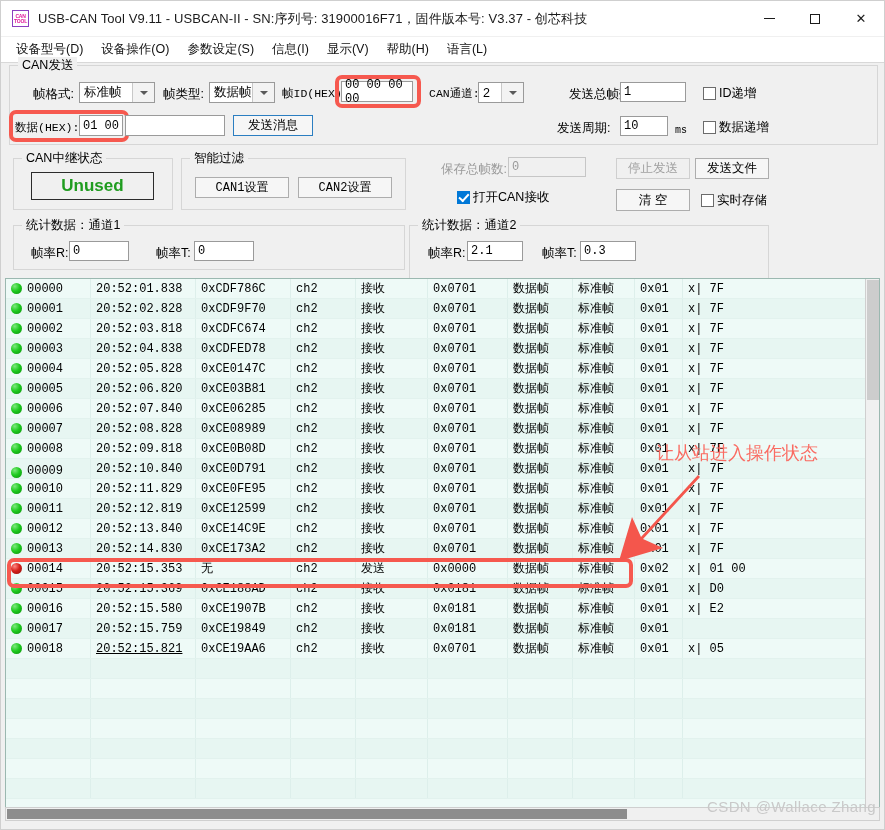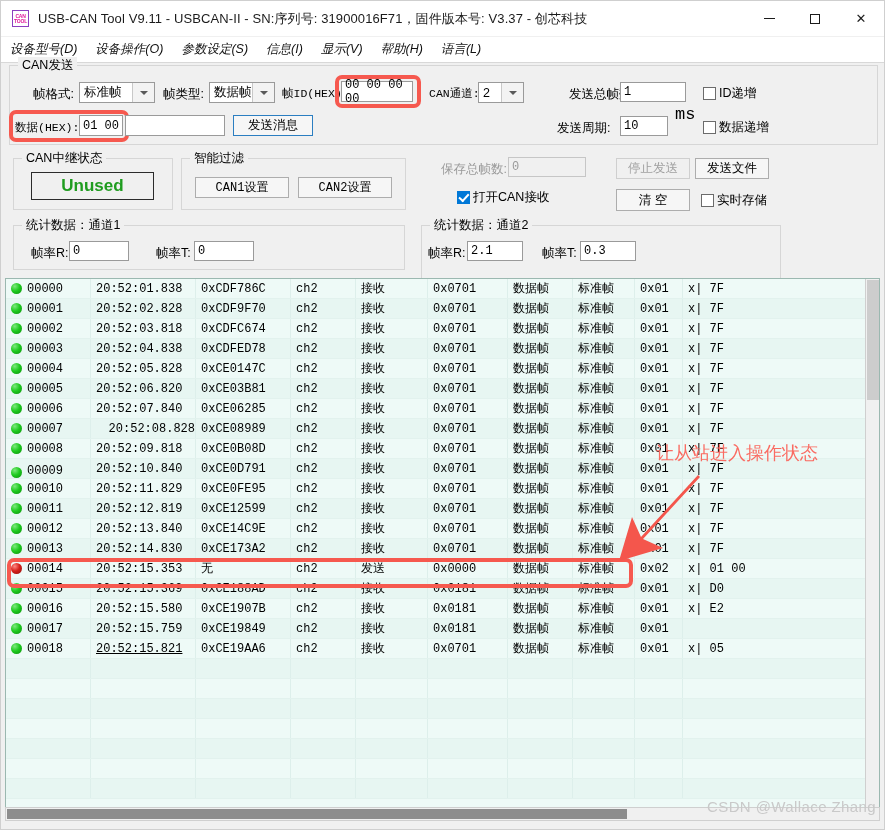--- a/index.html
+++ b/index.html
@@ -33,21 +33,21 @@
   .title-text{font-size:13px;color:#1b1b1b;letter-spacing:.1px;}
   .wbtns{position:absolute;right:0;top:0;height:35px;display:flex;}
   .wbtn{width:46px;height:35px;display:flex;align-items:center;justify-content:center;
         font-size:13px;color:#1b1b1b;}
   .sqico{width:10px;height:10px;border:1px solid #1b1b1b;box-sizing:border-box;}
   .minico{width:11px;height:1px;background:#1b1b1b;}
 
   
   .menubar{
     height:25px;background:#ffffff;display:flex;align-items:center;
-    border-bottom:1px solid #d8d8d8;font-style:italic;
+    padding-left:6px;border-bottom:1px solid #d8d8d8;
   }
   .menu-item{padding:3px 9px;font-size:12.5px;color:#111;cursor:default;}
   .group{
     position:absolute;border:1px solid #d6d6d6;background:transparent;
     box-sizing:border-box;
   }
   .group > .legend{
     position:absolute;top:-9px;left:8px;background:#f0f0f0;padding:0 4px;
     font-size:12.5px;color:#000;white-space:nowrap;
   }
@@ -249,21 +249,21 @@
     <span></span>
   </div>
   <div class="btn focus" style="left:232px;top:114px;width:80px;height:21px;">
     <span>发送消息</span>
   </div>
 
   <div class="lbl" style="left:556px;top:119px;">发送周期:</div>
   <div class="tf" style="left:619px;top:115px;width:48px;height:20px;">
     <span>10</span>
   </div>
-  <div class="lbl mono" style="left:674px;top:104px;font-size:17px;">ms</div>
+  <div class="lbl mono" style="left:674px;top:124px;font-size:10px;">ms</div>
   <div class="cb" style="left:702px;top:118px;">
     <span class="box"></span>
     <span>数据递增</span>
   </div>
 
   <div class="group" style="left:12px;top:157px;width:160px;height:52px;">
     <div class="legend">CAN中继状态</div>
   </div>
   <div class="unused-box" style="left:30px;top:171px;width:123px;height:28px;">
     <span>Unused</span>
@@ -307,21 +307,21 @@
   </div>
   <div class="lbl" style="left:30px;top:244px;">帧率R:</div>
   <div class="tf" style="left:68px;top:240px;width:60px;height:20px;">
     <span>0</span>
   </div>
   <div class="lbl" style="left:155px;top:244px;">帧率T:</div>
   <div class="tf" style="left:193px;top:240px;width:60px;height:20px;">
     <span>0</span>
   </div>
 
-  <div class="group" style="left:420px;top:224px;width:360px;height:61px;">
+  <div class="group" style="left:408px;top:224px;width:360px;height:61px;">
     <div class="legend">统计数据：通道2</div>
   </div>
   <div class="lbl" style="left:427px;top:244px;">帧率R:</div>
   <div class="tf" style="left:466px;top:240px;width:56px;height:20px;">
     <span>2.1</span>
   </div>
   <div class="lbl" style="left:541px;top:244px;">帧率T:</div>
   <div class="tf" style="left:579px;top:240px;width:56px;height:20px;">
     <span>0.3</span>
   </div>
@@ -557,21 +557,21 @@
           </div>
           <div class="td" style="width: 184px;">
             <span>x|  7F</span>
           </div>
         </div>
         <div class="trow alt">
           <div class="td" style="width: 85px;">
             <span class="dot"></span>
             <span>00007</span>
           </div>
-          <div class="td" style="width: 105px; justify-content: flex-end;">
+          <div class="td" style="width: 105px;">
             <span>20:52:08.828</span>
           </div>
           <div class="td" style="width: 95px;">
             <span>0xCE08989</span>
           </div>
           <div class="td" style="width: 65px;">
             <span>ch2</span>
           </div>
           <div class="td" style="width: 72px;">
             <span class="cjk">接收</span>

